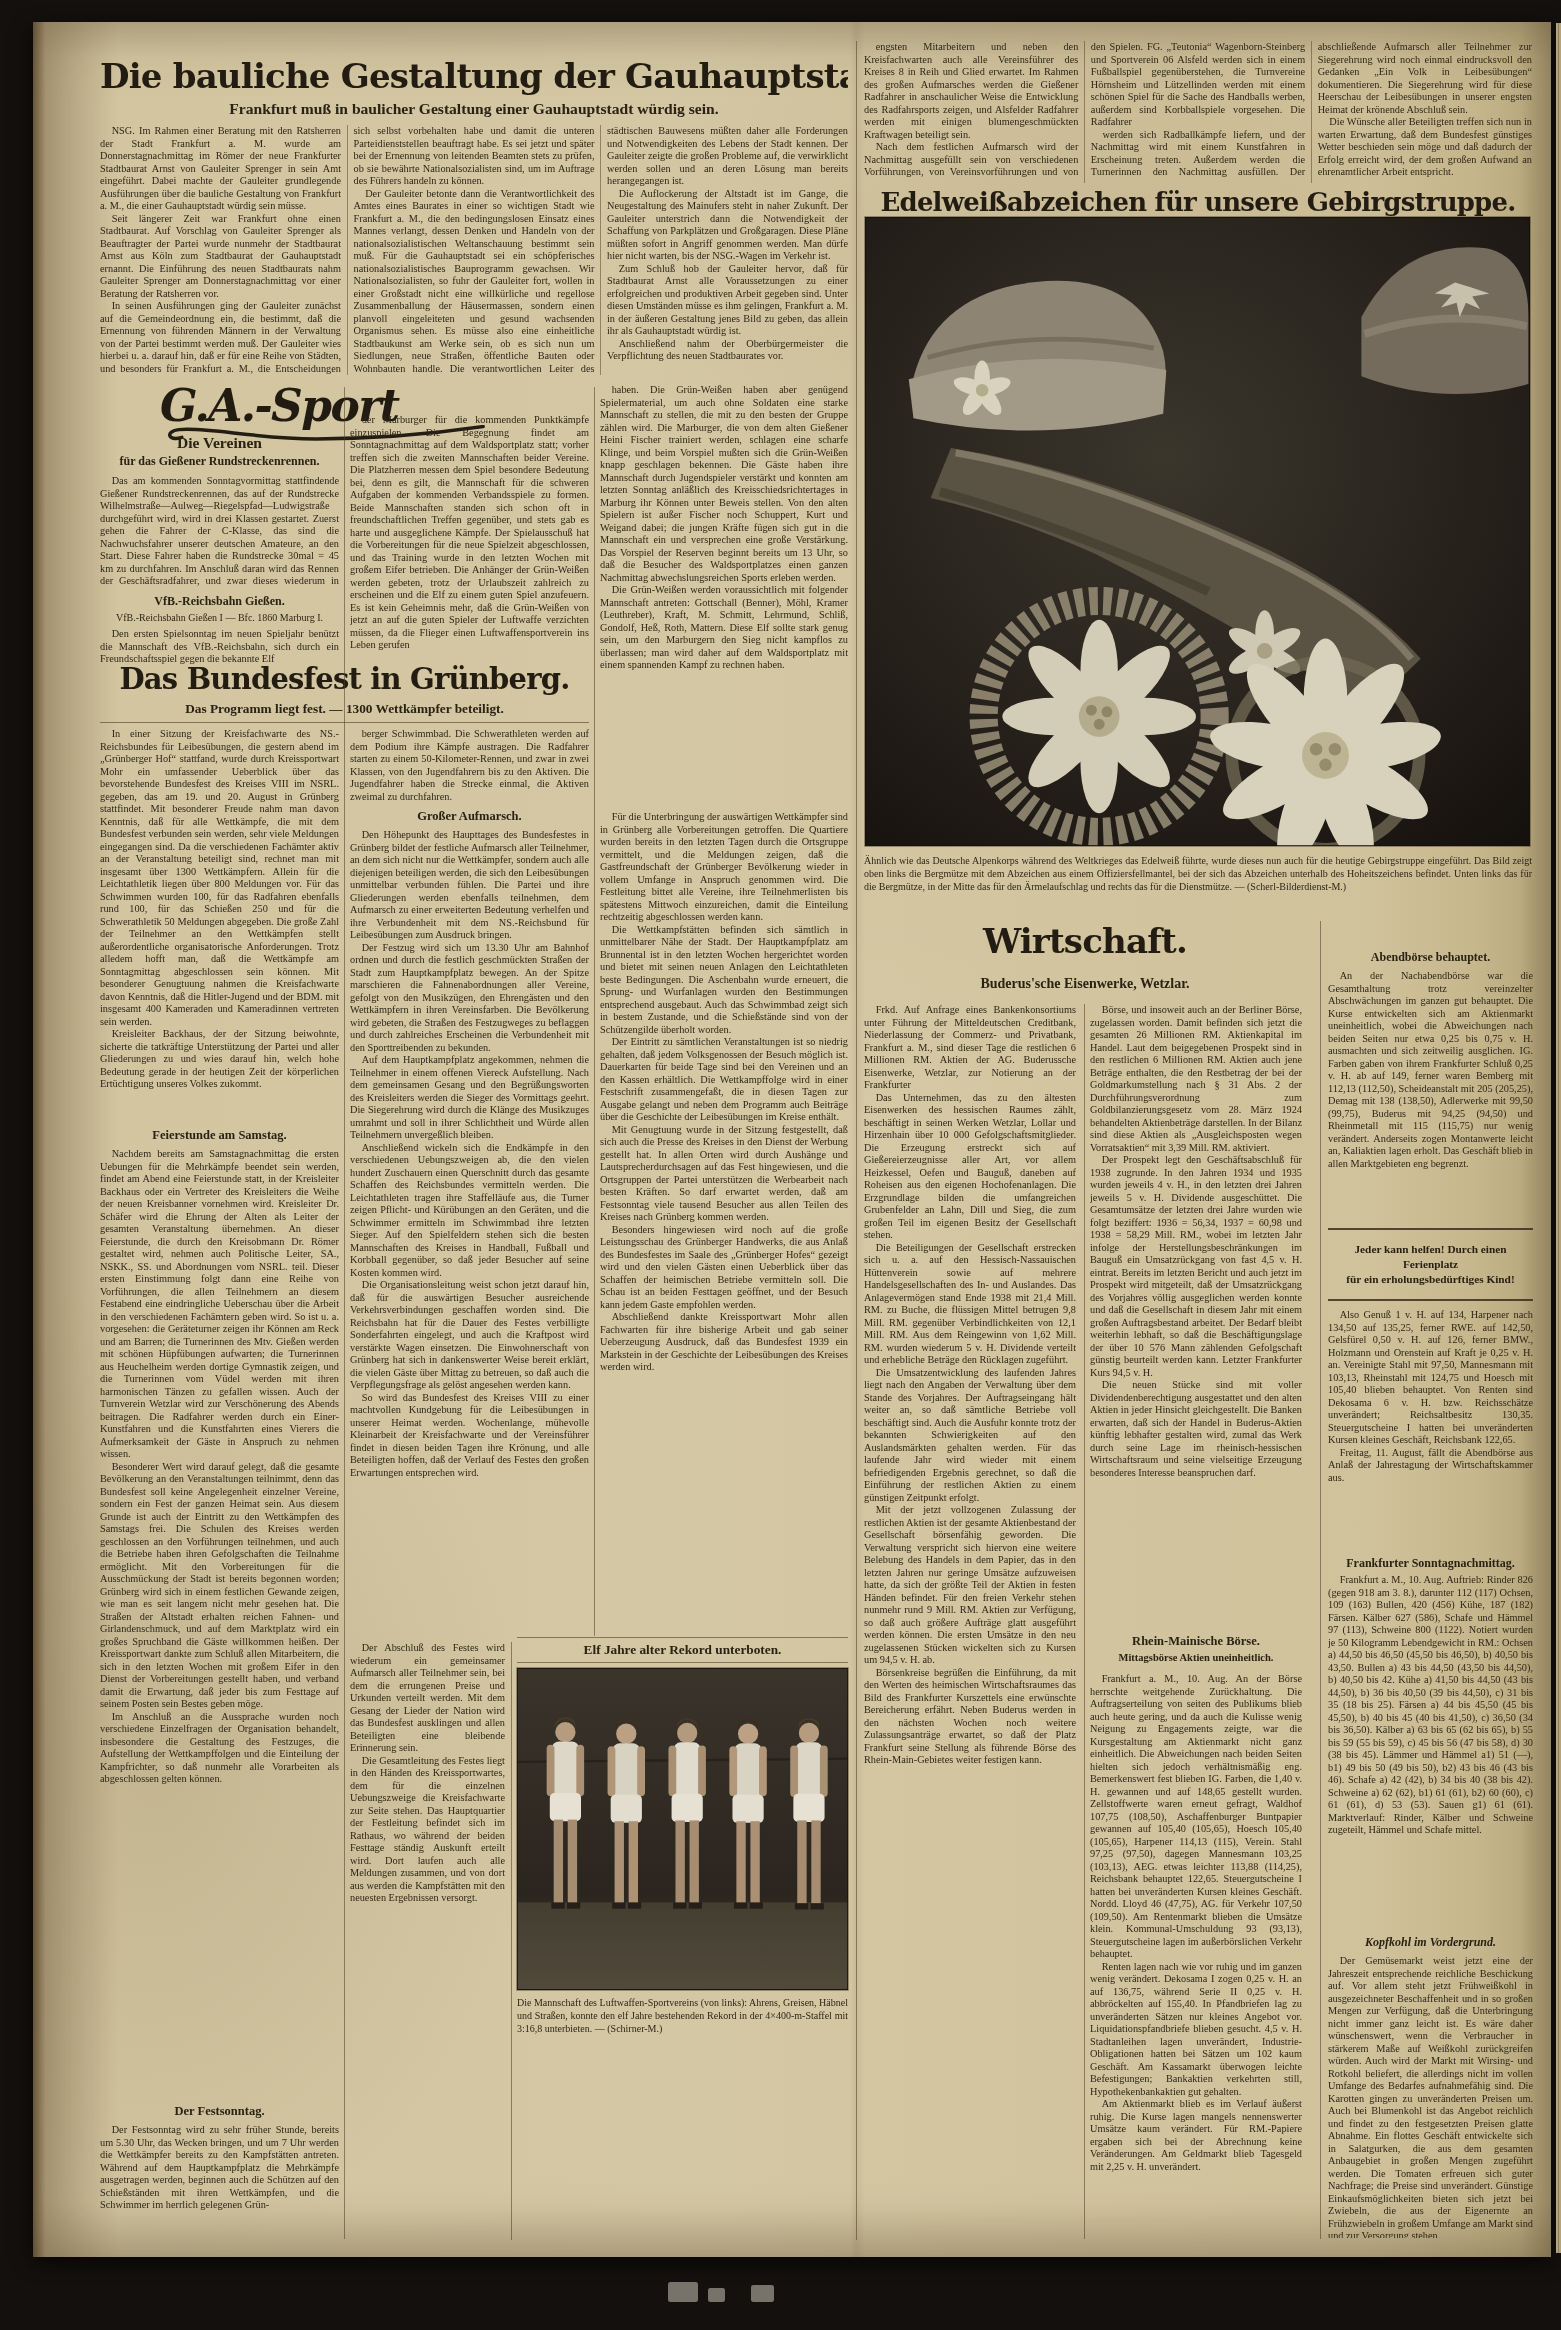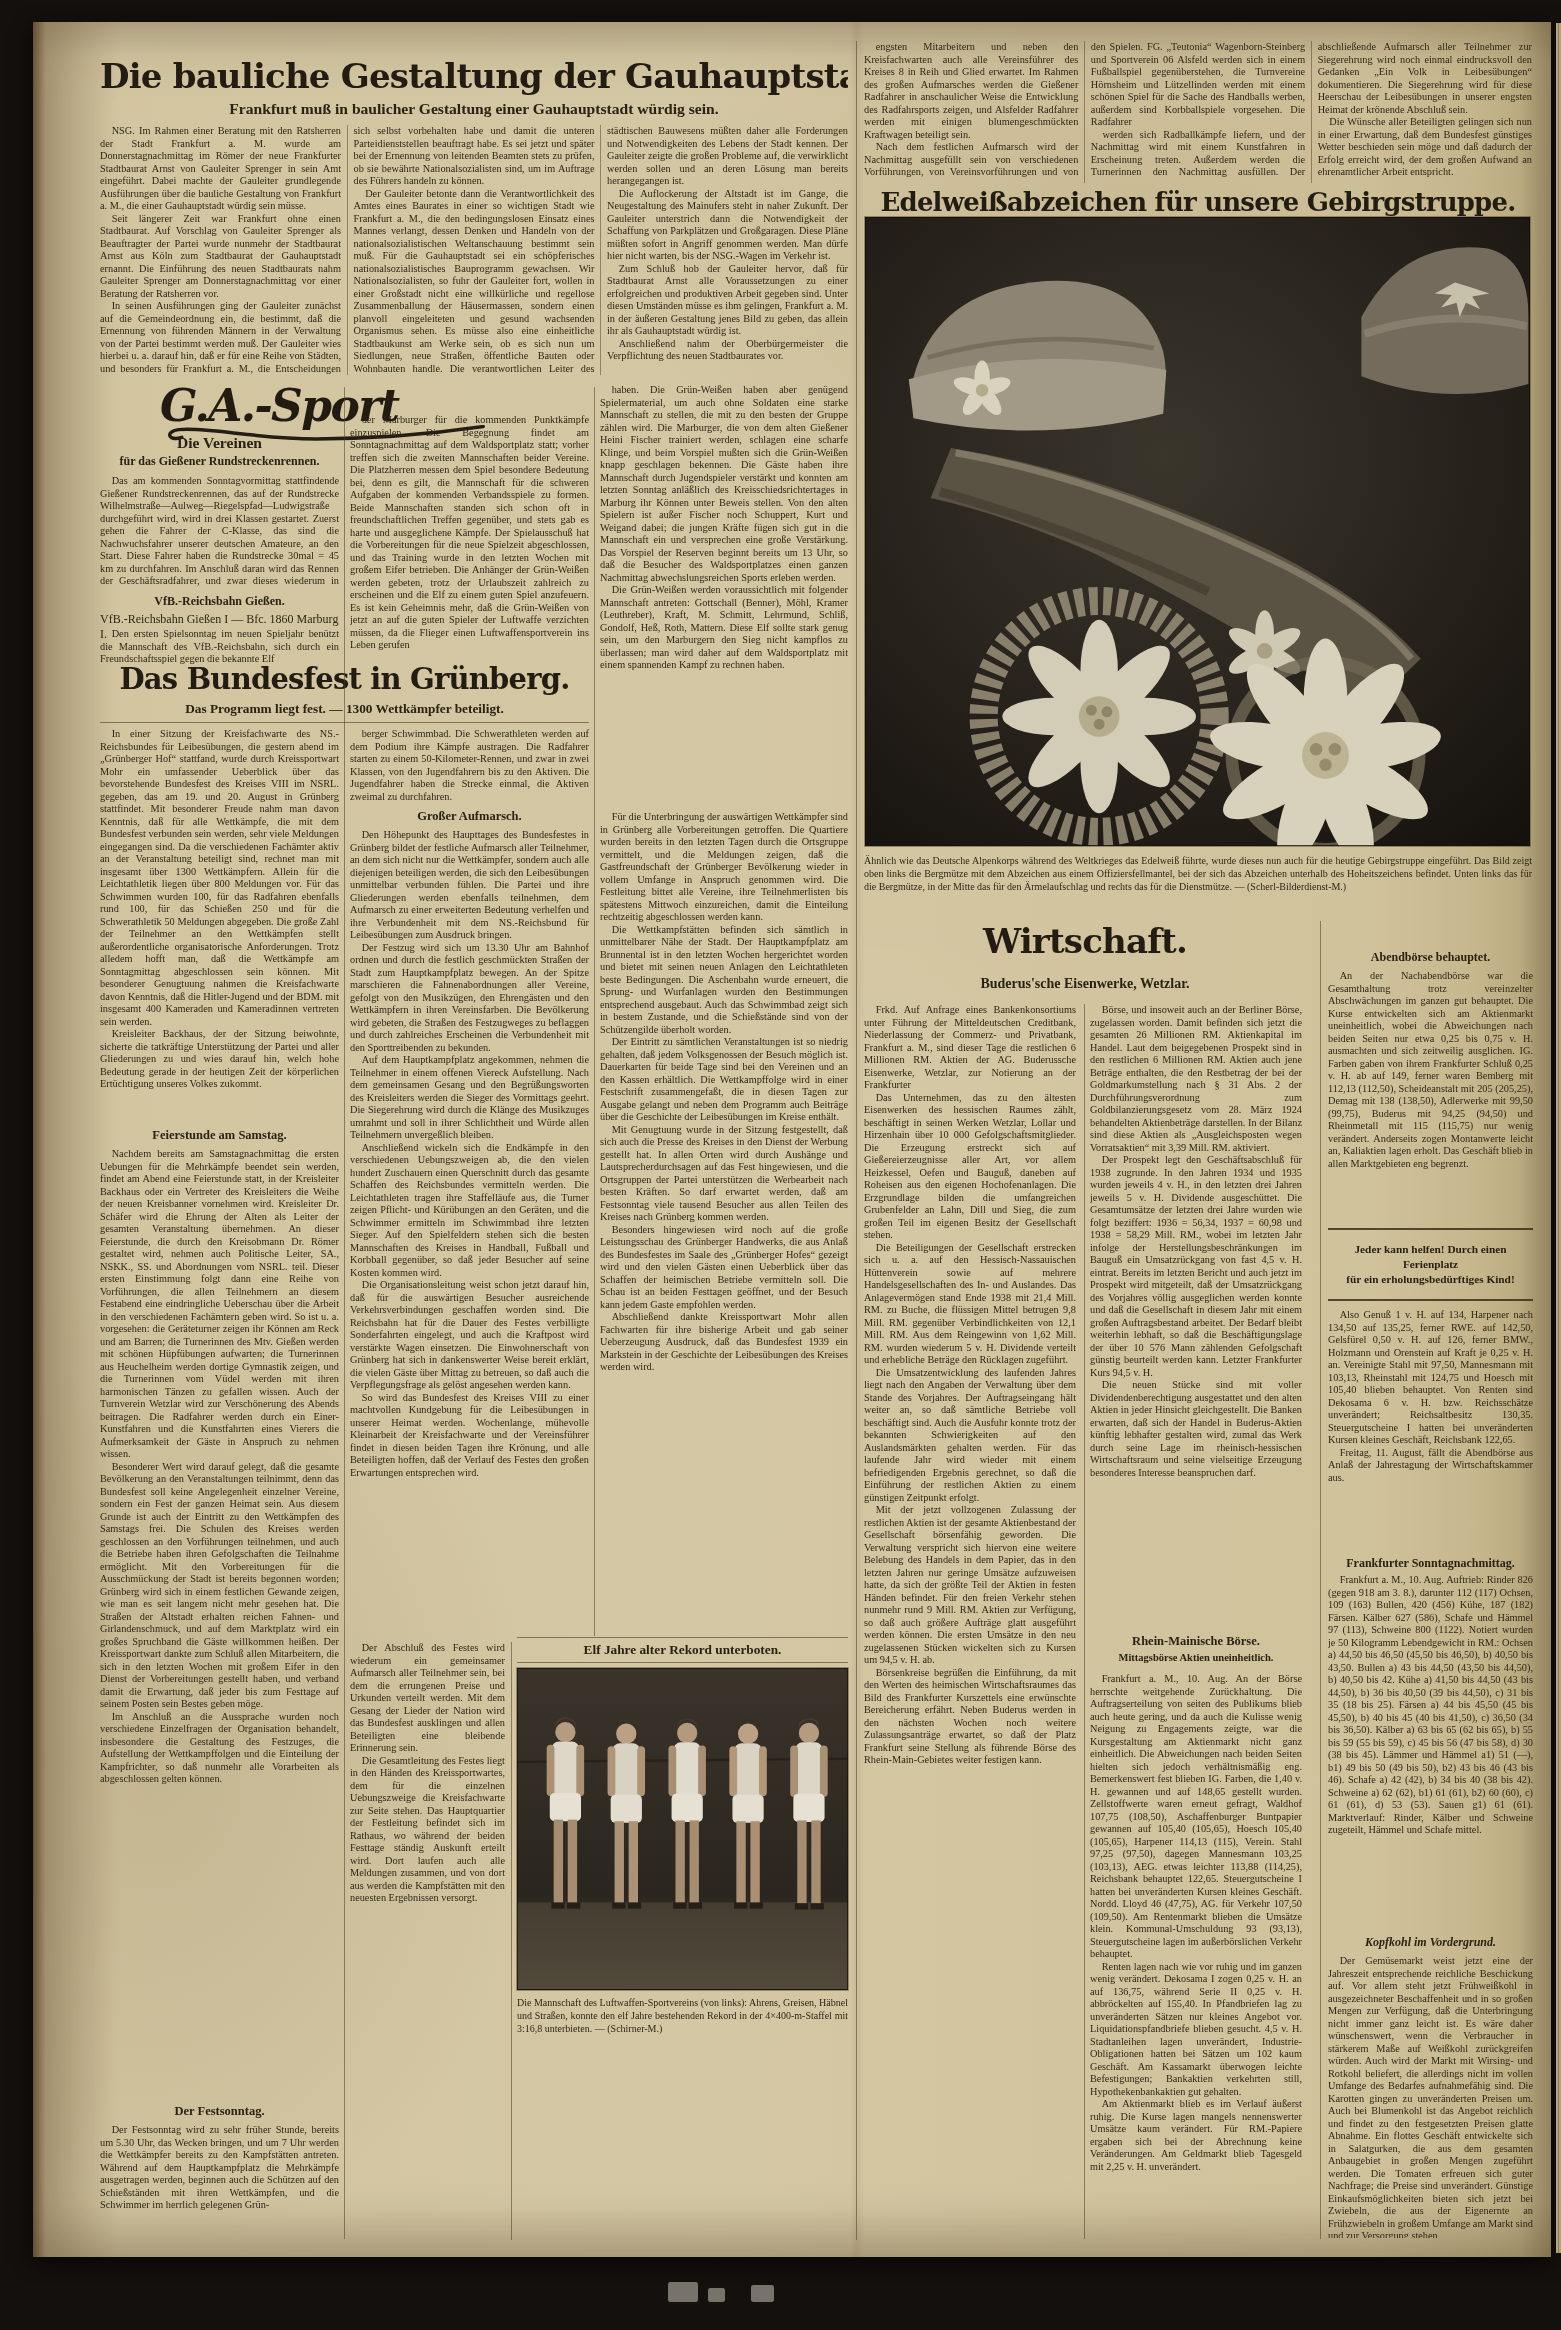--- a/index.html
+++ b/index.html
@@ -61,21 +61,21 @@
       <path d="M26,16 C8,22 4,8 22,6 C60,2 120,18 200,18 C290,18 360,10 416,2" stroke="#241d13" stroke-width="4.5" fill="none" stroke-linecap="round"></path>
     </svg>
   </div>
 
   <div class="blk sh" style="left:100px;top:434px;width:239px;font-size:15.6px;">Die Vereinen</div>
   <div class="blk sh" style="left:100px;top:454px;width:239px;font-size:12px;">für das Gießener Rundstreckenrennen.</div>
   <div class="blk txt" style="left:100px;top:475px;width:239px;height:114px;">
       <p class="para">Das am kommenden Sonntagvormittag stattfindende Gießener Rundstreckenrennen, das auf der Rundstrecke Wilhelmstraße—Aulweg—Riegelspfad—Ludwigstraße durchgeführt wird, wird in drei Klassen gestartet. Zuerst gehen die Fahrer der C-Klasse, das sind die Nachwuchsfahrer unserer deutschen Amateure, an den Start. Diese Fahrer haben die Rundstrecke 30mal = 45 km zu durchfahren. Im Anschluß daran wird das Rennen der Geschäftsradfahrer, und zwar dieses wiederum in zwei Klassen, für Fahrer unter 18 Jahren und über 18 Jahre, und zwar auf Geschäfts- und Tourenrädern, gestartet. Hier müssen die Teilnehmer unter 18 Jahren die Strecke fünfmal und diejenigen über 18 Jahre zehnmal bewältigen. Zum Schlusse startet dann die A- und B-Klasse, wo die deutsche Amateur-Spitzenklasse am Start sein wird. Diese Fahrer fahren die Runde 50mal = 75 Kilometer.</p>
     </div>
   <div class="blk sh" style="left:100px;top:594px;width:239px;font-size:12px;">VfB.-Reichsbahn Gießen.</div>
-  <div class="blk" style="left:100px;top:612px;width:239px;font-size:12px;text-align:left;">VfB.-Reichsbahn Gießen I — Bfc. 1860 Marburg I.</div>
+  <div class="blk" style="left:100px;top:612px;width:239px;font-size:10px;text-align:center;">VfB.-Reichsbahn Gießen I — Bfc. 1860 Marburg I.</div>
   <div class="blk txt" style="left:100px;top:628px;width:239px;height:36px;">
       <p class="para">Den ersten Spielsonntag im neuen Spieljahr benützt die Mannschaft des VfB.-Reichsbahn, sich durch ein Freundschaftsspiel gegen die bekannte Elf</p>
     </div>
 
   <div class="blk txt" style="left:350px;top:414px;width:239px;height:248px;">
       <p class="para">der Marburger für die kommenden Punktkämpfe einzuspielen. Die Begegnung findet am Sonntagnachmittag auf dem Waldsportplatz statt; vorher treffen sich die zweiten Mannschaften beider Vereine. Die Platzherren messen dem Spiel besondere Bedeutung bei, denn es gilt, die Mannschaft für die schweren Aufgaben der kommenden Verbandsspiele zu formen. Beide Mannschaften standen sich schon oft in freundschaftlichen Treffen gegenüber, und stets gab es harte und ausgeglichene Kämpfe. Der Spielausschuß hat die Vorbereitungen für die neue Spielzeit abgeschlossen, und das Training wurde in den letzten Wochen mit großem Eifer betrieben. Die Anhänger der Grün-Weißen werden gebeten, trotz der Urlaubszeit zahlreich zu erscheinen und die Elf zu einem guten Spiel anzufeuern. Es ist kein Geheimnis mehr, daß die Grün-Weißen von jetzt an auf die guten Spieler der Luftwaffe verzichten müssen, da die Flieger einen Luftwaffensportverein ins Leben gerufen</p>
     </div>
   <div class="blk txt" style="left:600px;top:384px;width:248px;height:422px;">
       <p class="para">haben. Die Grün-Weißen haben aber genügend Spielermaterial, um auch ohne Soldaten eine starke Mannschaft zu stellen, die mit zu den besten der Gruppe zählen wird. Die Marburger, die von dem alten Gießener Heini Fischer trainiert werden, schlagen eine scharfe Klinge, und beim Vorspiel mußten sich die Grün-Weißen knapp geschlagen bekennen. Die Gäste haben ihre Mannschaft durch Jugendspieler verstärkt und konnten am letzten Sonntag anläßlich des Kreisschiedsrichtertages in Marburg ihr Können unter Beweis stellen. Von den alten Spielern ist außer Fischer noch Schuppert, Kurt und Weigand dabei; die jungen Kräfte fügen sich gut in die Mannschaft ein und versprechen eine große Verstärkung. Das Vorspiel der Reserven beginnt bereits um 13 Uhr, so daß die Besucher des Waldsportplatzes einen ganzen Nachmittag abwechslungsreichen Sports erleben werden.</p>
       <p class="para">Die Grün-Weißen werden voraussichtlich mit folgender Mannschaft antreten: Gottschall (Benner), Möhl, Kramer (Leuthreber), Kraft, M. Schmitt, Lehrmund, Schliß, Gondolf, Heß, Roth, Mattern. Diese Elf sollte stark genug sein, um den Marburgern den Sieg nicht kampflos zu überlassen; man wird daher auf dem Waldsportplatz mit einem spannenden Kampf zu rechnen haben.</p>
@@ -212,21 +212,21 @@
   <div class="vrule" style="left:344px;top:387px;height:1852px;"></div>
   <div class="vrule" style="left:594px;top:387px;height:1249px;"></div>
   <div class="vrule" style="left:511px;top:1642px;height:598px;"></div>
 
   <div class="vrule" style="left:856px;top:41px;height:2199px;"></div>
 
   <div class="blk txt cols3" style="left:864px;top:41px;width:668px;height:142px;">
       <p class="para">engsten Mitarbeitern und neben den Kreisfachwarten auch alle Vereinsführer des Kreises 8 in Reih und Glied erwartet. Im Rahmen des großen Aufmarsches werden die Gießener Radfahrer in anschaulicher Weise die Entwicklung des Radfahrsports zeigen, und Alsfelder Radfahrer werden mit einigen blumengeschmückten Kraftwagen beteiligt sein.</p>
       <p class="para">Nach dem festlichen Aufmarsch wird der Nachmittag ausgefüllt sein von verschiedenen Vorführungen, von Vereinsvorführungen und von den Spielen. FG. „Teutonia“ Wagenborn-Steinberg und Sportverein 06 Alsfeld werden sich in einem Fußballspiel gegenüberstehen, die Turnvereine Hörnsheim und Lützellinden werden mit einem schönen Spiel für die Sache des Handballs werben, außerdem sind Korbballspiele vorgesehen. Die Radfahrer</p>
       <p class="para">werden sich Radballkämpfe liefern, und der Nachmittag wird mit einem Kunstfahren in Erscheinung treten. Außerdem werden die Turnerinnen den Nachmittag ausfüllen. Der abschließende Aufmarsch aller Teilnehmer zur Siegerehrung wird noch einmal eindrucksvoll den Gedanken „Ein Volk in Leibesübungen“ dokumentieren. Die Siegerehrung wird für diese Heerschau der Leibesübungen in unserer engsten Heimat der krönende Abschluß sein.</p>
-      <p class="para">Die Wünsche aller Beteiligten gelingen sich nun in einer Erwartung, daß dem Bundesfest günstiges Wetter beschieden sein möge und daß dadurch der Erfolg erreicht wird, der dem großen Aufwand an ehrenamtlicher Arbeit entspricht.</p>
+      <p class="para">Die Wünsche aller Beteiligten treffen sich nun in warten Erwartung, daß dem Bundesfest günstiges Wetter beschieden sein möge und daß dadurch der Erfolg erreicht wird, der dem großen Aufwand an ehrenamtlicher Arbeit entspricht.</p>
     </div>
 
   <div class="blk h-main" style="left:864px;top:187px;width:668px;height:33px;font-size:26px;">Edelweißabzeichen für unsere Gebirgstruppe.</div>
 
   <div class="photo" style="left:865px;top:217px;width:665px;height:629px;">
     <svg width="665" height="629" viewBox="0 0 852 806">
       <defs>
         <radialGradient id="ebg" cx="45%" cy="38%" r="80%">
           <stop offset="0" stop-color="#3b362c"></stop>
             <stop offset=".65" stop-color="#241f19"></stop>

